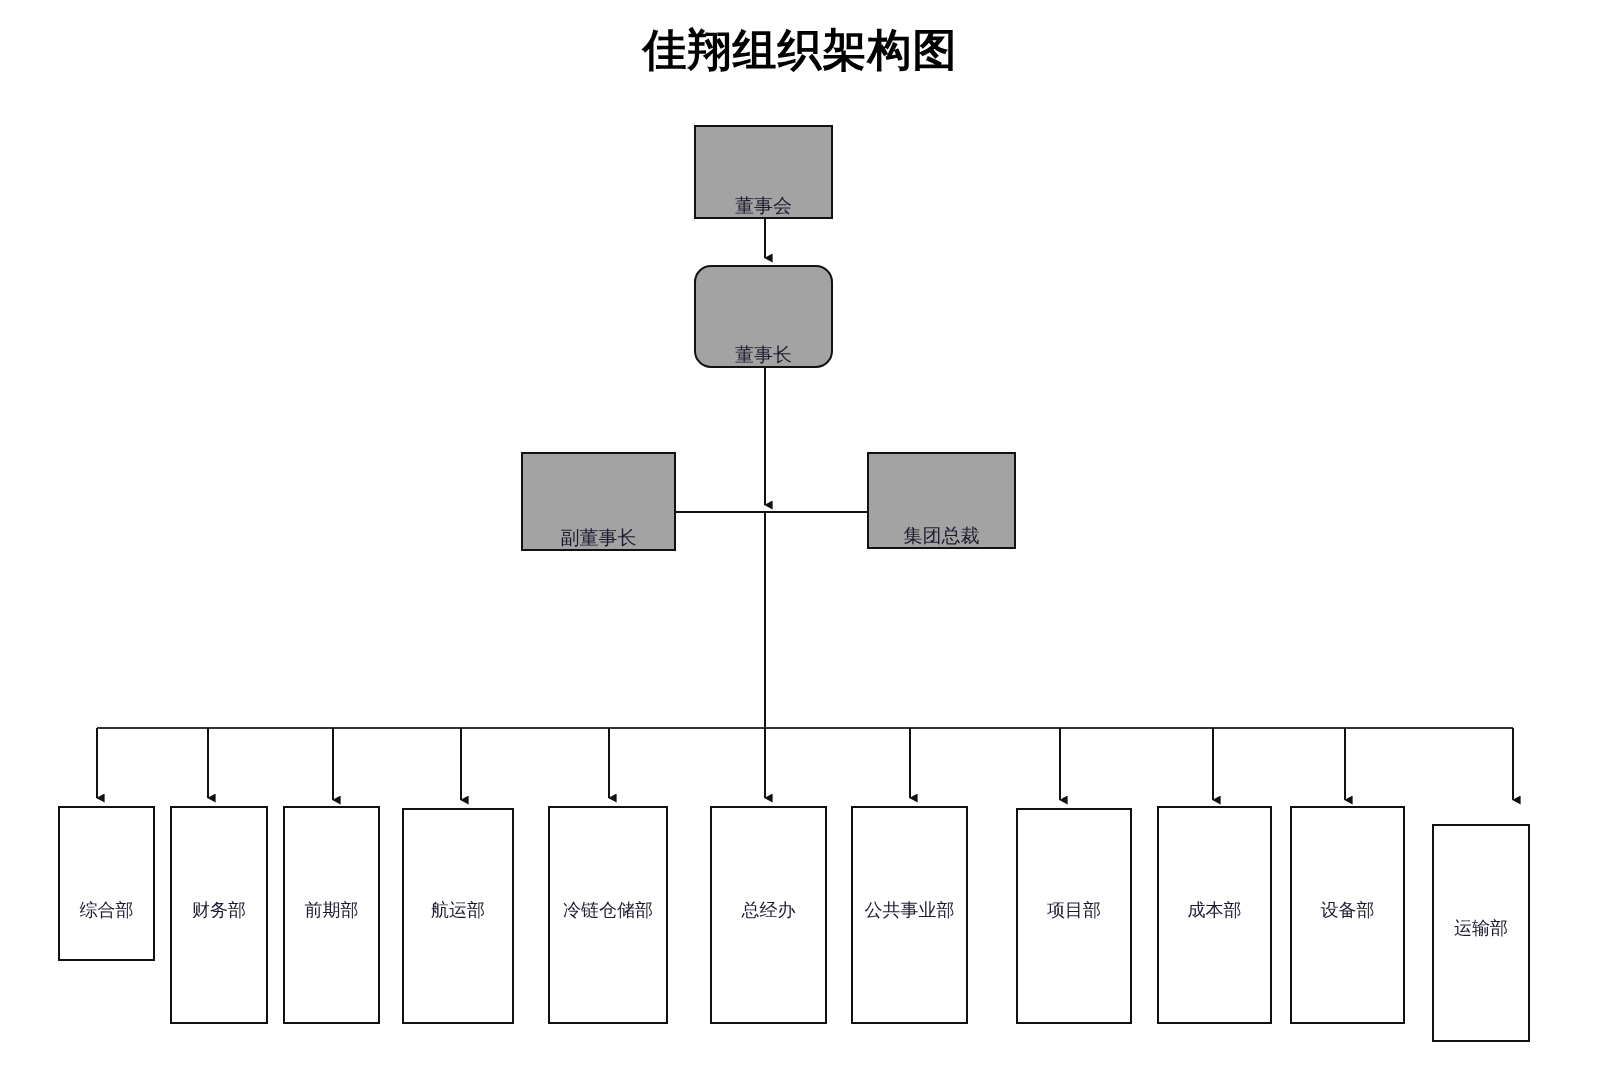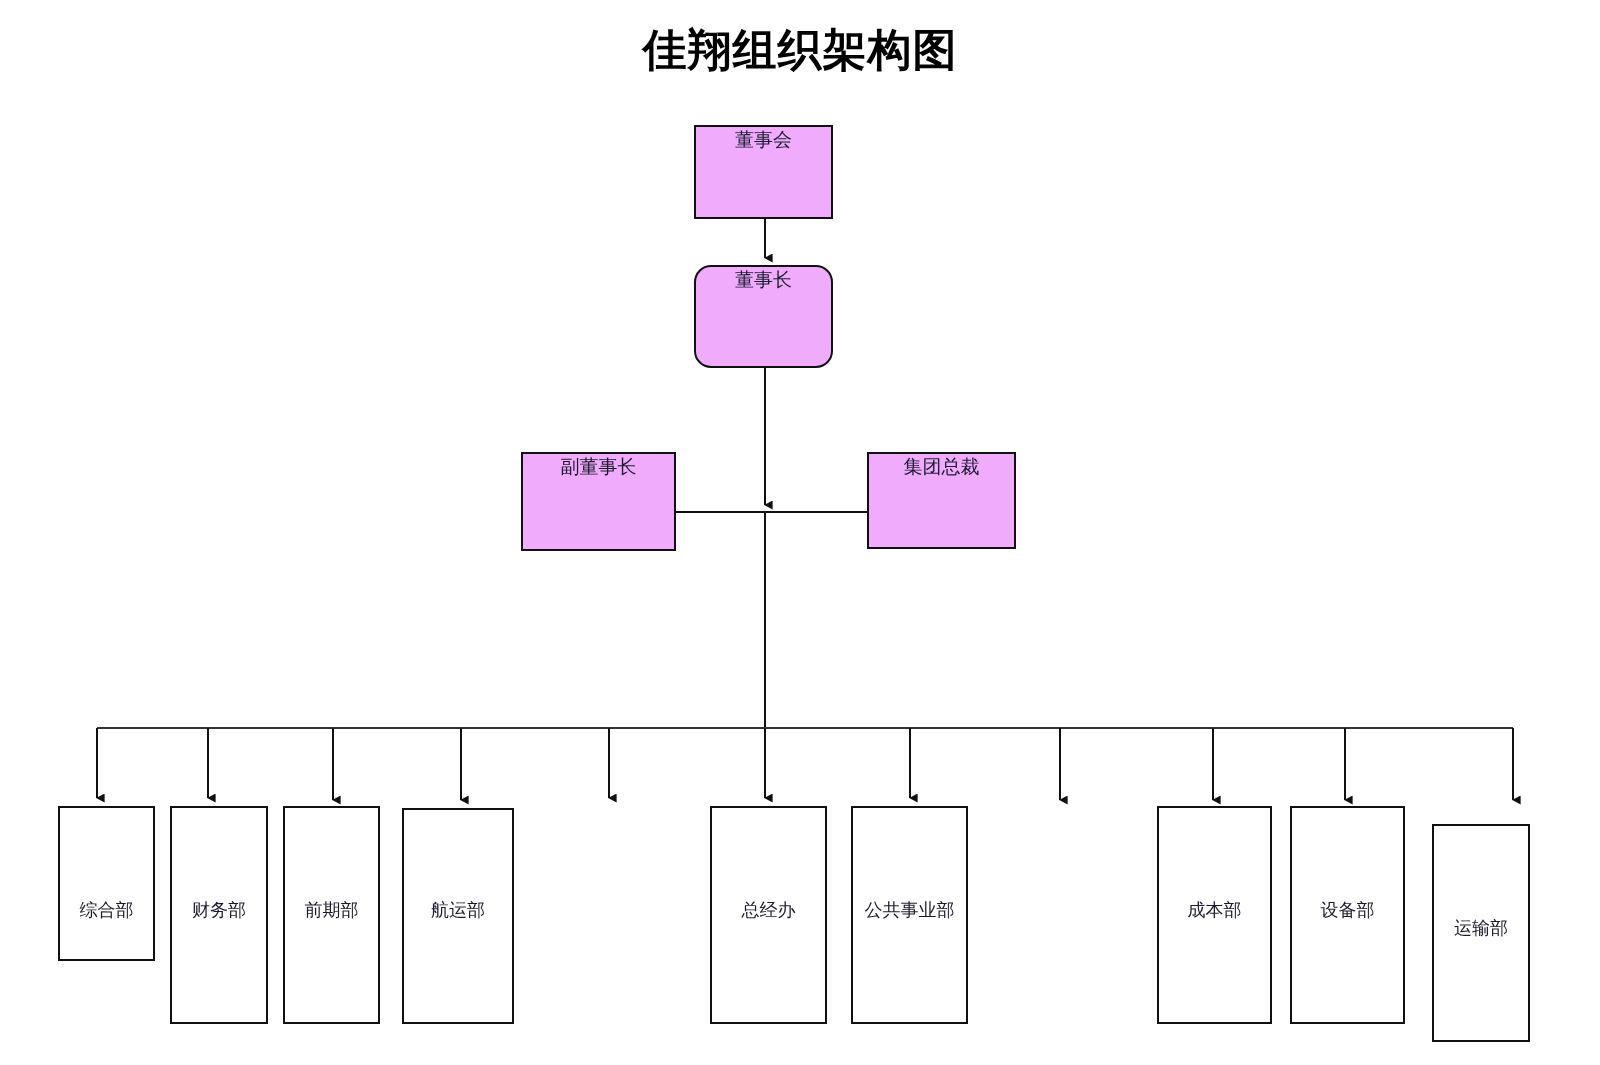--- a/index.html
+++ b/index.html
@@ -28,24 +28,24 @@
     font-weight: bold;
     font-size: 44px;
     line-height: 56px;
     color: #000000;
     letter-spacing: 1px;
     white-space: nowrap;
   }
   .node-box {
     position: absolute;
     box-sizing: border-box;
-    background: #f0abfc;
+    background: #a3a3a3;
     border: 2px solid #111111;
     display: flex;
-    align-items: flex-start;
+    align-items: flex-end;
     justify-content: center;
   }
   .node-label {
     font-family: "DejaVu Serif", "Liberation Serif", serif;
     font-size: 19px;
     line-height: 24px;
     color: #1a1a2e;
     white-space: nowrap;
     text-align: center;
   }
@@ -141,29 +141,35 @@
   </div>
 
   <div class="dept-box" style="left:283px; top:806px; width:97px; height:218px;padding-left:9px;">
     <span class="dept-label" style="top:90px;">前期部</span>
   </div>
 
   <div class="dept-box" style="left:402px; top:808px; width:112px; height:216px;">
     <span class="dept-label" style="top:88px;">航运部</span>
   </div>
 
+  <div class="dept-box" style="left:548px; top:806px; width:120px; height:218px;">
+    <span class="dept-label" style="top:90px;">冷链仓储部</span>
+  </div>
 
   <div class="dept-box" style="left:710px; top:806px; width:117px; height:218px;">
     <span class="dept-label" style="top:90px;">总经办</span>
   </div>
 
   <div class="dept-box" style="left:851px; top:806px; width:117px; height:218px;">
     <span class="dept-label" style="top:90px;">公共事业部</span>
   </div>
 
+  <div class="dept-box" style="left:1016px; top:808px; width:116px; height:216px;">
+    <span class="dept-label" style="top:88px;">项目部</span>
+  </div>
 
   <div class="dept-box" style="left:1157px; top:806px; width:115px; height:218px;">
     <span class="dept-label" style="top:90px;">成本部</span>
   </div>
 
   <div class="dept-box" style="left:1290px; top:806px; width:115px; height:218px;">
     <span class="dept-label" style="top:90px;">设备部</span>
   </div>
 
   <div class="dept-box" style="left:1432px; top:824px; width:98px; height:218px;">

